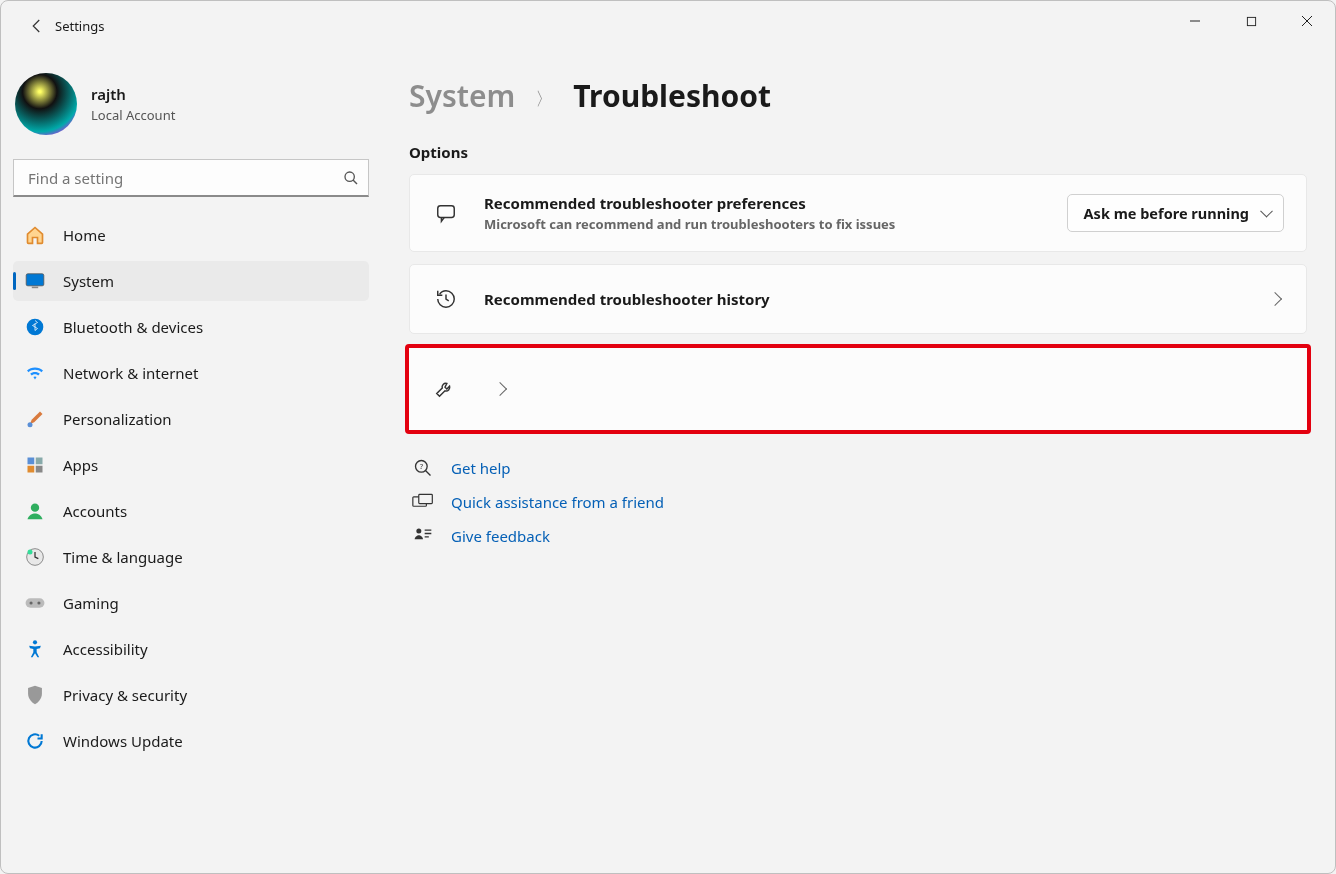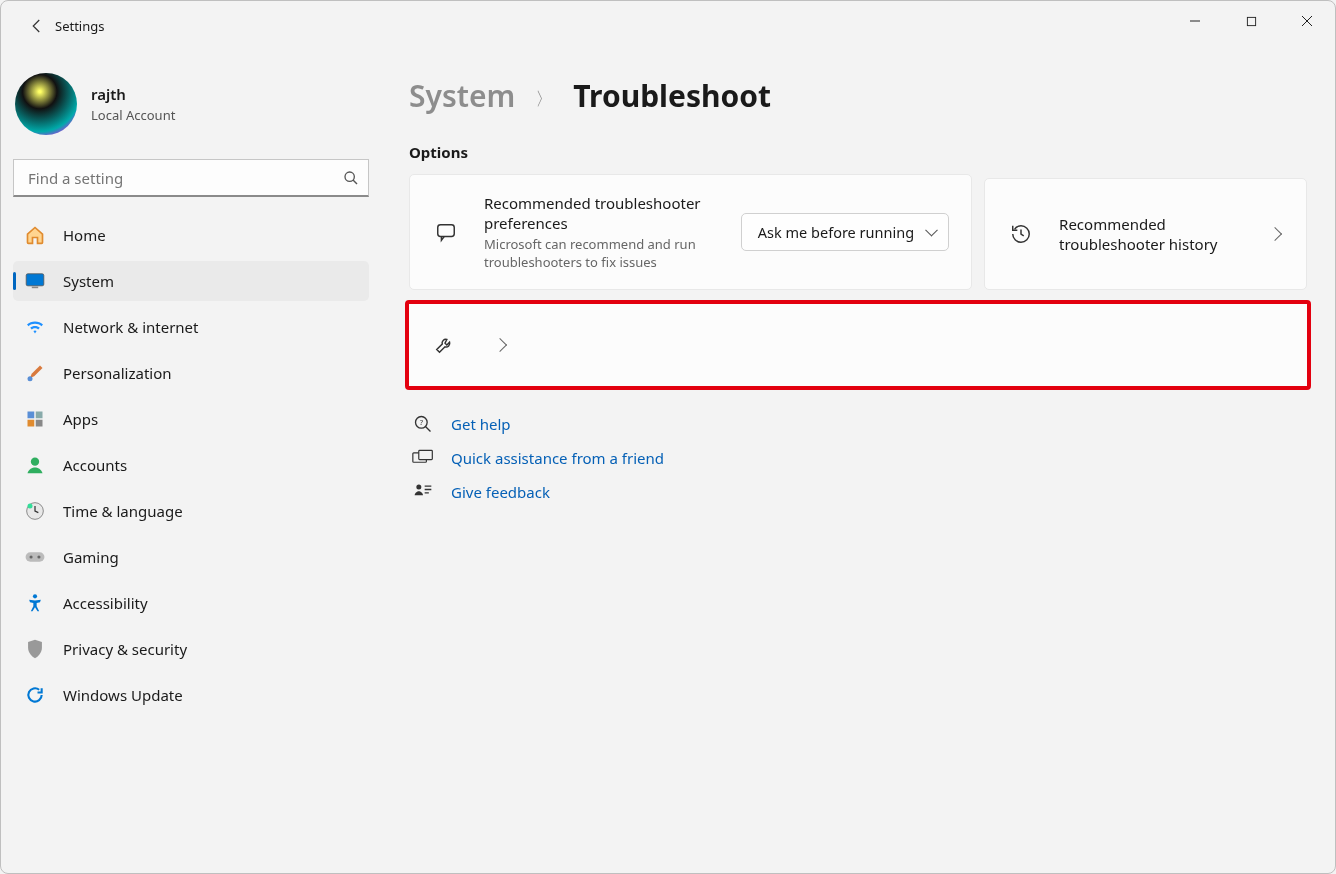--- a/index.html
+++ b/index.html
@@ -138,21 +138,21 @@
   background: #fcfcfc;
   border: 1px solid #e8e8e8;
   border-radius: 5px;
   display: flex;
   align-items: center;
   padding: 18px 22px;
   margin-bottom: 4px;
   min-height: 70px;
 }
 .card + .card { margin-top: 4px; }
-.card-stack { display: flex; gap: 12px; }
+.card-stack { display: flex; flex-direction: column; gap: 4px; font-weight: bold; }
 .card-icon {
   width: 28px;
   display: flex; justify-content: center;
   color: #333;
   margin-right: 24px;
   flex-shrink: 0;
 }
 .card-text { flex: 1; }
 .card-title { font-size: 15px; color: #1a1a1a; }
 .card-sub { font-size: 13px; color: #666; margin-top: 2px; }
@@ -278,20 +278,29 @@
           <div class="nav-icon">
               <svg width="20" height="16" viewBox="0 0 24 20">
                 <rect x="1" y="1" width="22" height="15" rx="2" fill="#0078d4" stroke="#555" stroke-width="1"></rect>
                 <rect x="8" y="17" width="8" height="2" fill="#888"></rect>
               </svg>
             </div>
           <span>System</span>
         </div>
         <div class="nav-item">
           <div class="nav-icon">
+              <svg width="20" height="20" viewBox="0 0 24 24">
+                <circle cx="12" cy="12" r="10" fill="#0078d4"></circle>
+                <path d="M12 5v14l5-4-10-6 10-6-5-4" fill="none" stroke="#fff" stroke-width="1.5" transform="scale(0.6) translate(8,8)"></path>
+              </svg>
+            </div>
+          <span>Bluetooth &amp; devices</span>
+        </div>
+        <div class="nav-item">
+          <div class="nav-icon">
               <svg width="20" height="16" viewBox="0 0 24 20" fill="#1e90ff">
                 <path d="M12 18l-2-3c1-1 3-1 4 0zM6 11c3-3 9-3 12 0l-2 2c-2-2-6-2-8 0zM2 7c5-5 15-5 20 0l-2 2c-4-4-12-4-16 0z"></path>
               </svg>
             </div>
           <span>Network &amp; internet</span>
         </div>
         <div class="nav-item">
           <div class="nav-icon">
               <svg width="20" height="20" viewBox="0 0 24 24">
                 <path d="M18 3l3 3-10 10-5 2 2-5z" fill="#d97a3e"></path>

